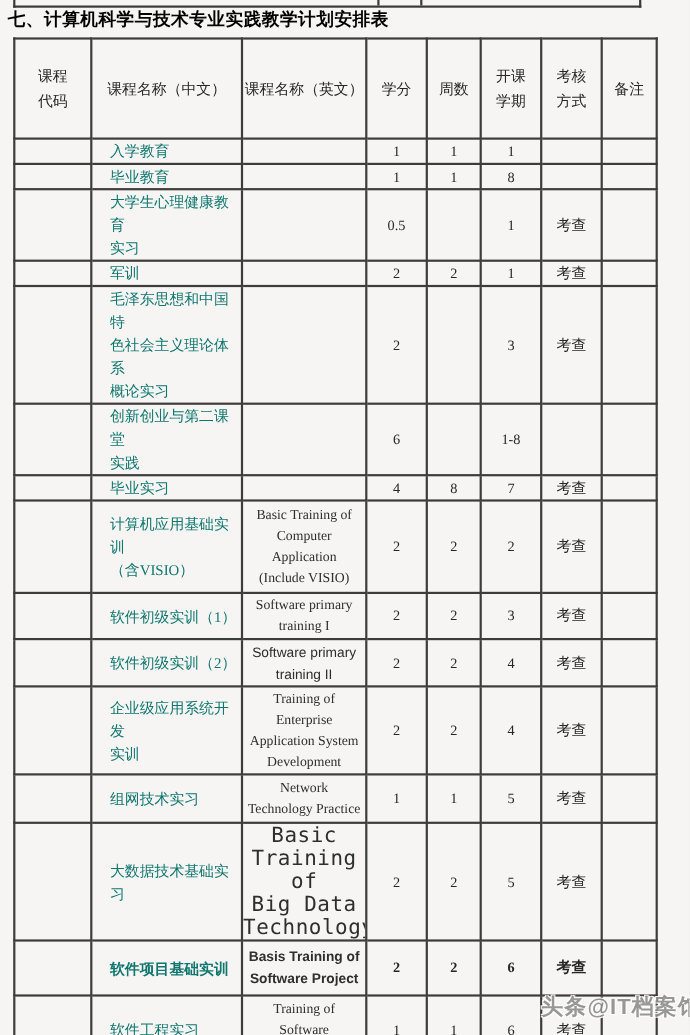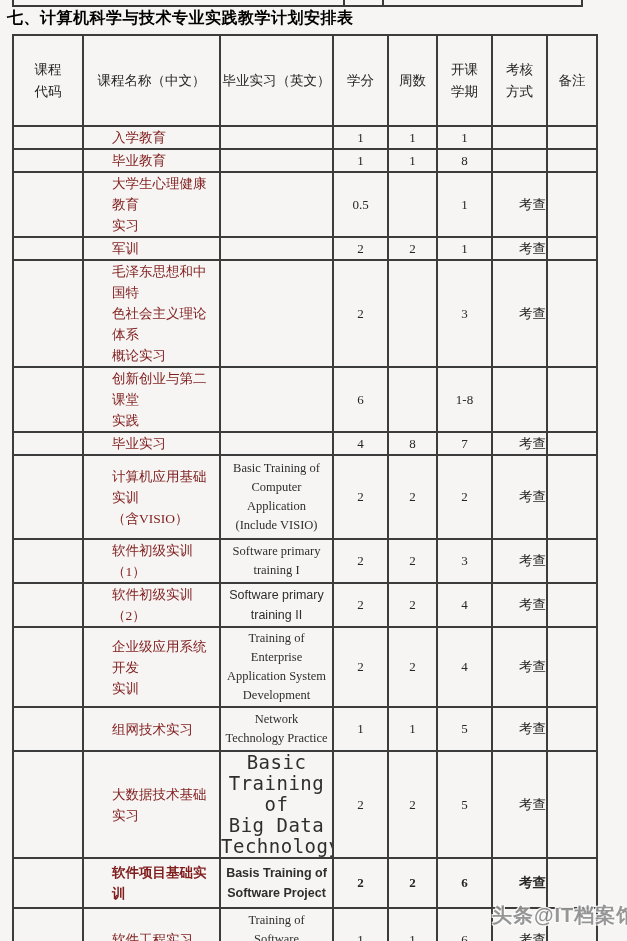--- a/index.html
+++ b/index.html
@@ -49,39 +49,39 @@
   table.plan thead tr { height:91px; }
   table.plan th {
     font-weight:normal;
     font-size:13.5px; line-height:22px;
     text-align:center;
     white-space:pre-line;
     color:#262626;
   }
 
   td.c-cn {
-    text-align:left; padding-left:28px;
+    text-align:left; padding-left:16px;
     font-size:13.5px; line-height:21px;
     white-space:pre-line;
-    color:#7f1d1d;
+    color:#0f766e;
   }
   td.c-en {
     text-align:center;
     white-space:pre-line;
     color:#2e2e2e;
   }
   td.c-en.en-serif { font-family:"Liberation Serif","DejaVu Serif",serif; font-size:12.5px; line-height:19px; }
   td.c-en.en-sans  { font-family:"Liberation Sans","DejaVu Sans",sans-serif; font-size:12.5px; line-height:20px; }
   td.c-en.en-mono  { font-family:"DejaVu Sans Mono",monospace; font-size:19px; line-height:21px; letter-spacing:0.5px; }
   td.c-num, td.c-assess {
     text-align:center;
     font-size:13px;
     color:#262626;
   }
-  td.c-assess { font-size:13.5px;text-align:right; }
+  td.c-assess { font-size:13.5px; }
 
   .watermark {
     position:absolute; left:492px; top:902px;
     font-family:"Liberation Sans","DejaVu Sans",sans-serif;
     font-size:20px; font-weight:600;
     color:#8f8f8f; opacity:0.92;
     letter-spacing:1px;
     white-space:nowrap;
     text-shadow:1px 1px 0 #fcfcfc, -1px -1px 0 #fcfcfc, 1px -1px 0 #fcfcfc, -1px 1px 0 #fcfcfc;
     pointer-events:none;
@@ -108,21 +108,21 @@
       <col style="width:49px">
         <col style="width:55px">
         <col style="width:55px">
         <col style="width:50px">
     </colgroup>
     <thead>
       <tr>
         <th>课程
 代码</th>
         <th>课程名称（中文）</th>
-        <th>毕业实习（英文）</th>
+        <th>课程名称（英文）</th>
         <th>学分</th>
         <th>周数</th>
         <th>开课
 学期</th>
         <th>考核
 方式</th>
         <th>备注</th>
       </tr>
     </thead>
     <tbody id="plan-body">

